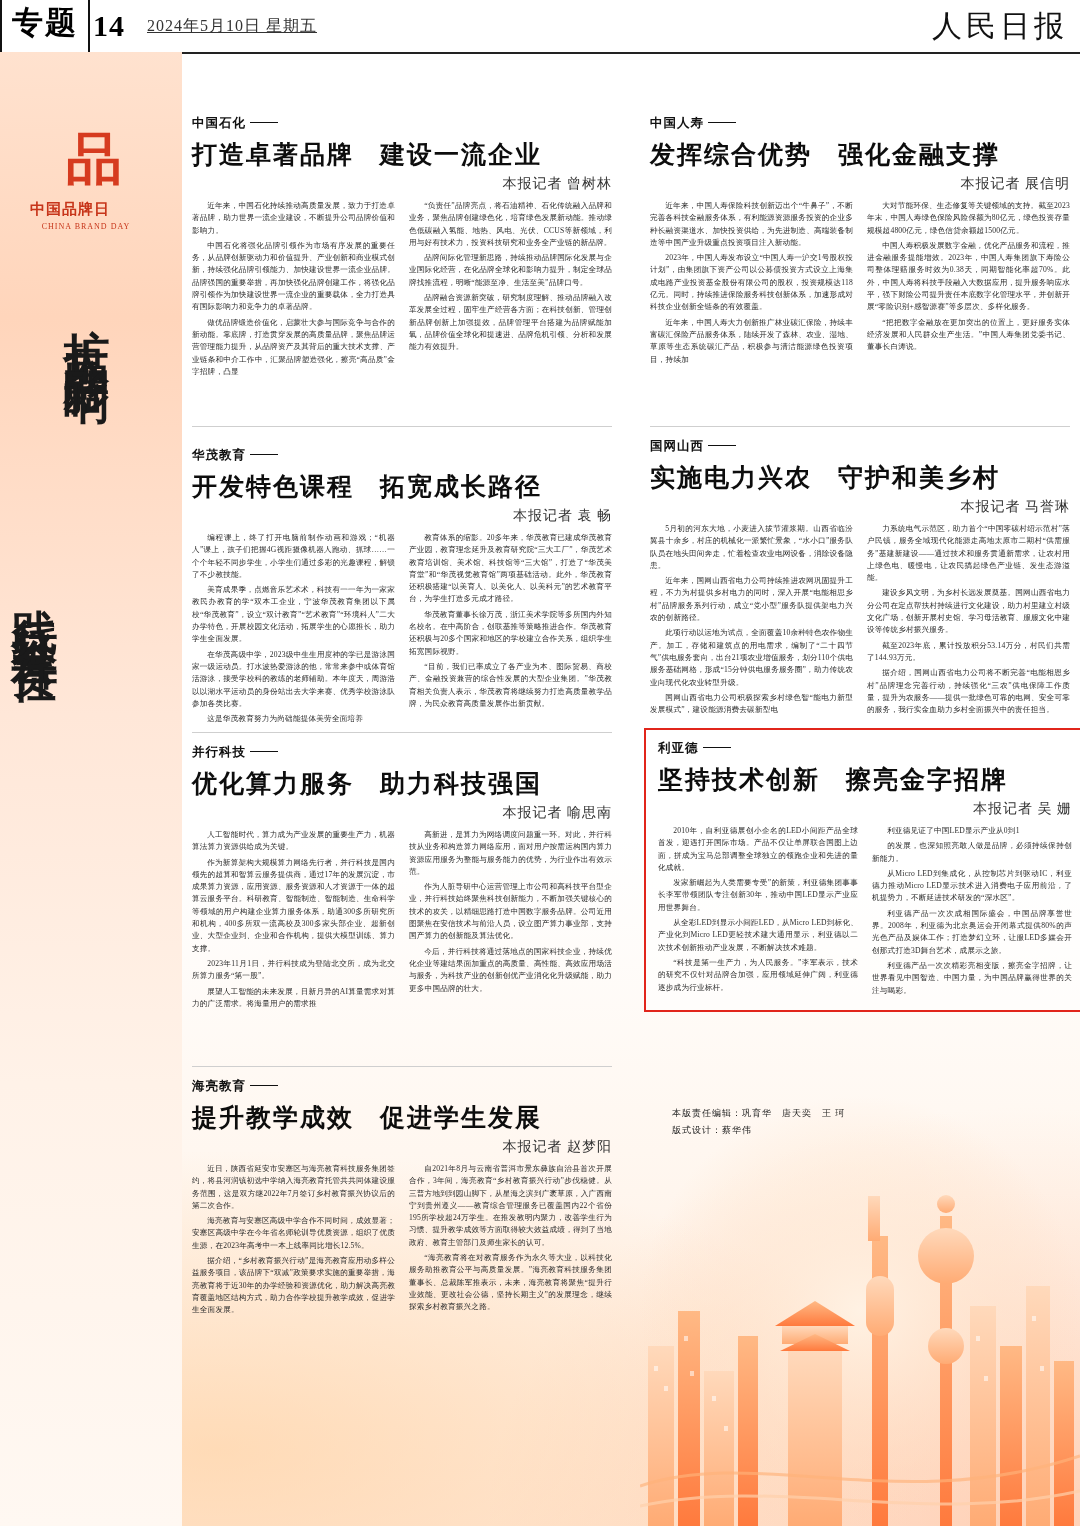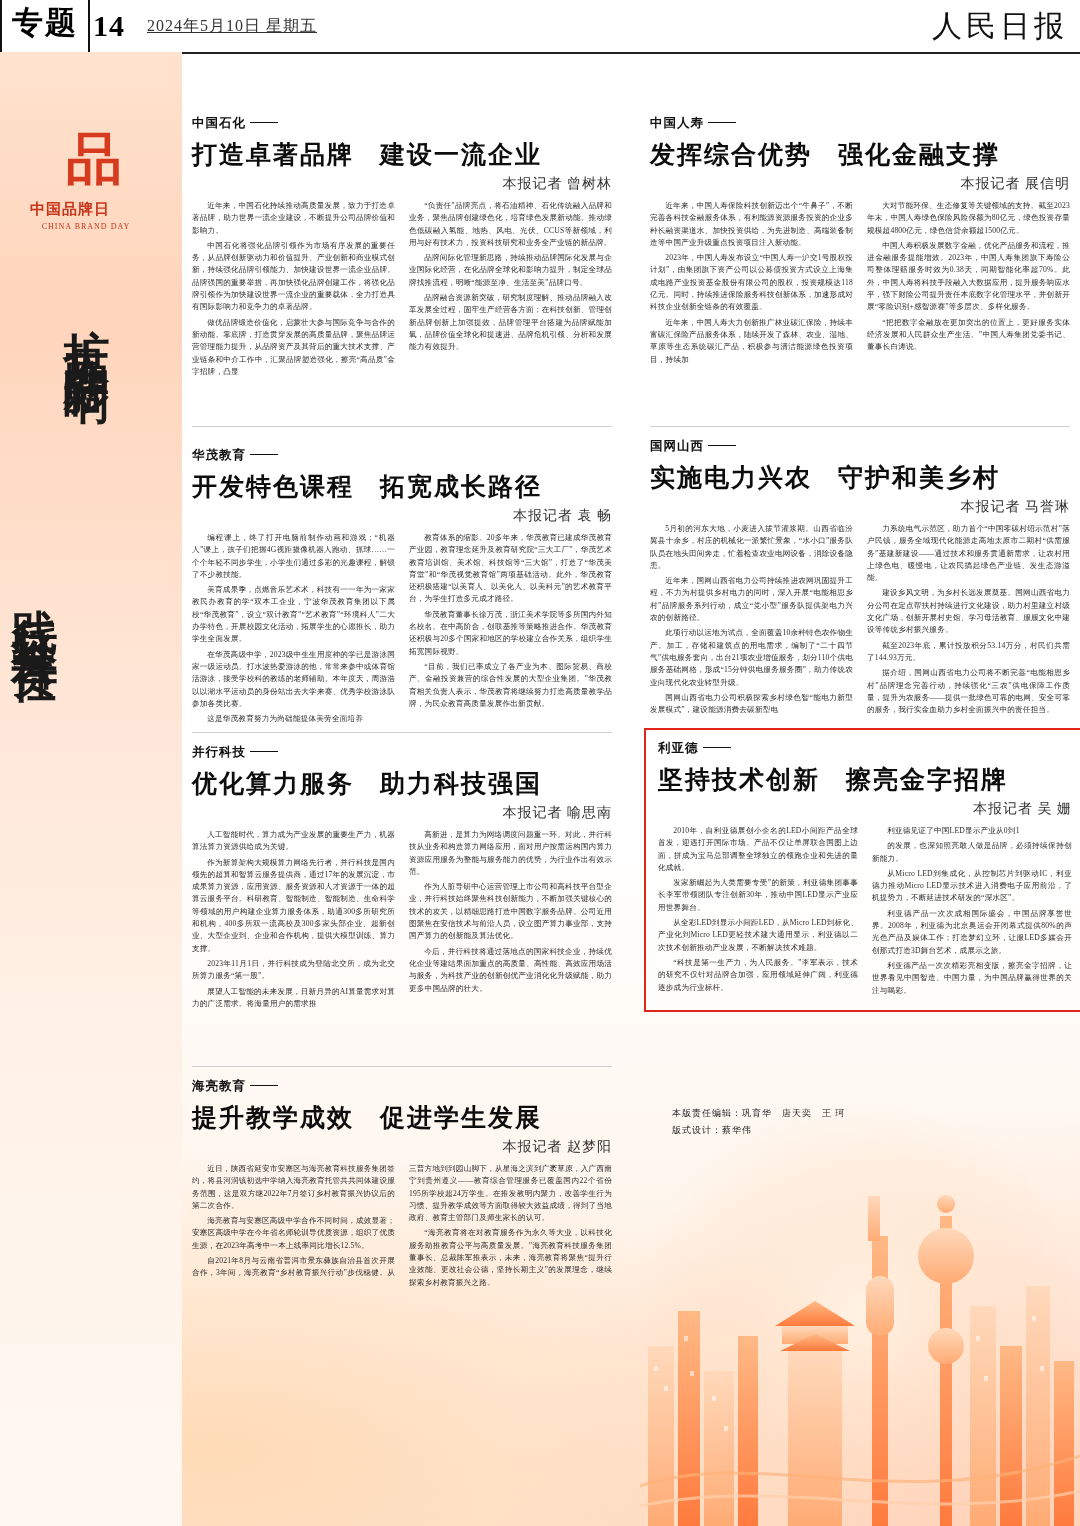--- a/index.html
+++ b/index.html
@@ -268,20 +268,21 @@
     <div class="article" style="left:0;top:1018px;width:420px;">
       <div class="kicker">海亮教育</div>
       <div class="heads">
         <div class="head">提升教学成效</div>
         <div class="head">促进学生发展</div>
       </div>
       <div class="byline">本报记者 赵梦阳</div>
       <div class="cols c2">
         <p>近日，陕西省延安市安塞区与海亮教育科技服务集团签约，将县河润镇初选中学纳入海亮教育托管共共同体建设服务范围，这是双方继2022年7月签订乡村教育振兴协议后的第二次合作。</p>
         <p>海亮教育与安塞区高级中学合作不同时间，成效显著；安塞区高级中学在今年省名师轮训导优质资源，组织了优质生源，在2023年高考中一本上线率同比增长12.5%。</p>
+        <p>据介绍，“乡村教育振兴行动”是海亮教育应用动多样公益服务项目，该品牌下“双减”政策要求实施的重要举措，海亮教育将于近30年的办学经验和资源优化，助力解决高亮教育覆盖地区结构方式，助力合作学校提升教学成效，促进学生全面发展。</p>
         <p>自2021年8月与云南省普洱市景东彝族自治县首次开展合作，3年间，海亮教育“乡村教育振兴行动”步伐稳健。从三普方地到到园山脚下，从星海之滨到广袤草原，入广西南宁到贵州遵义——教育综合管理服务已覆盖国内22个省份195所学校超24万学生。在推发教明内聚力，改善学生行为习惯、提升教学成效等方面取得较大效益成绩，得到了当地政府、教育主管部门及师生家长的认可。</p>
         <p>“海亮教育将在对教育服务作为永久等大业，以科技化服务助推教育公平与高质量发展。”海亮教育科技服务集团董事长、总裁陈军推表示，未来，海亮教育将聚焦“提升行业效能、更改社会公德，坚持长期主义”的发展理念，继续探索乡村教育振兴之路。</p>
       </div>
     </div>
 
   </div>
 
   <div class="credits">
     <div>本版责任编辑：巩育华　唐天奕　王 珂</div>
     <div>版式设计：蔡华伟</div>

